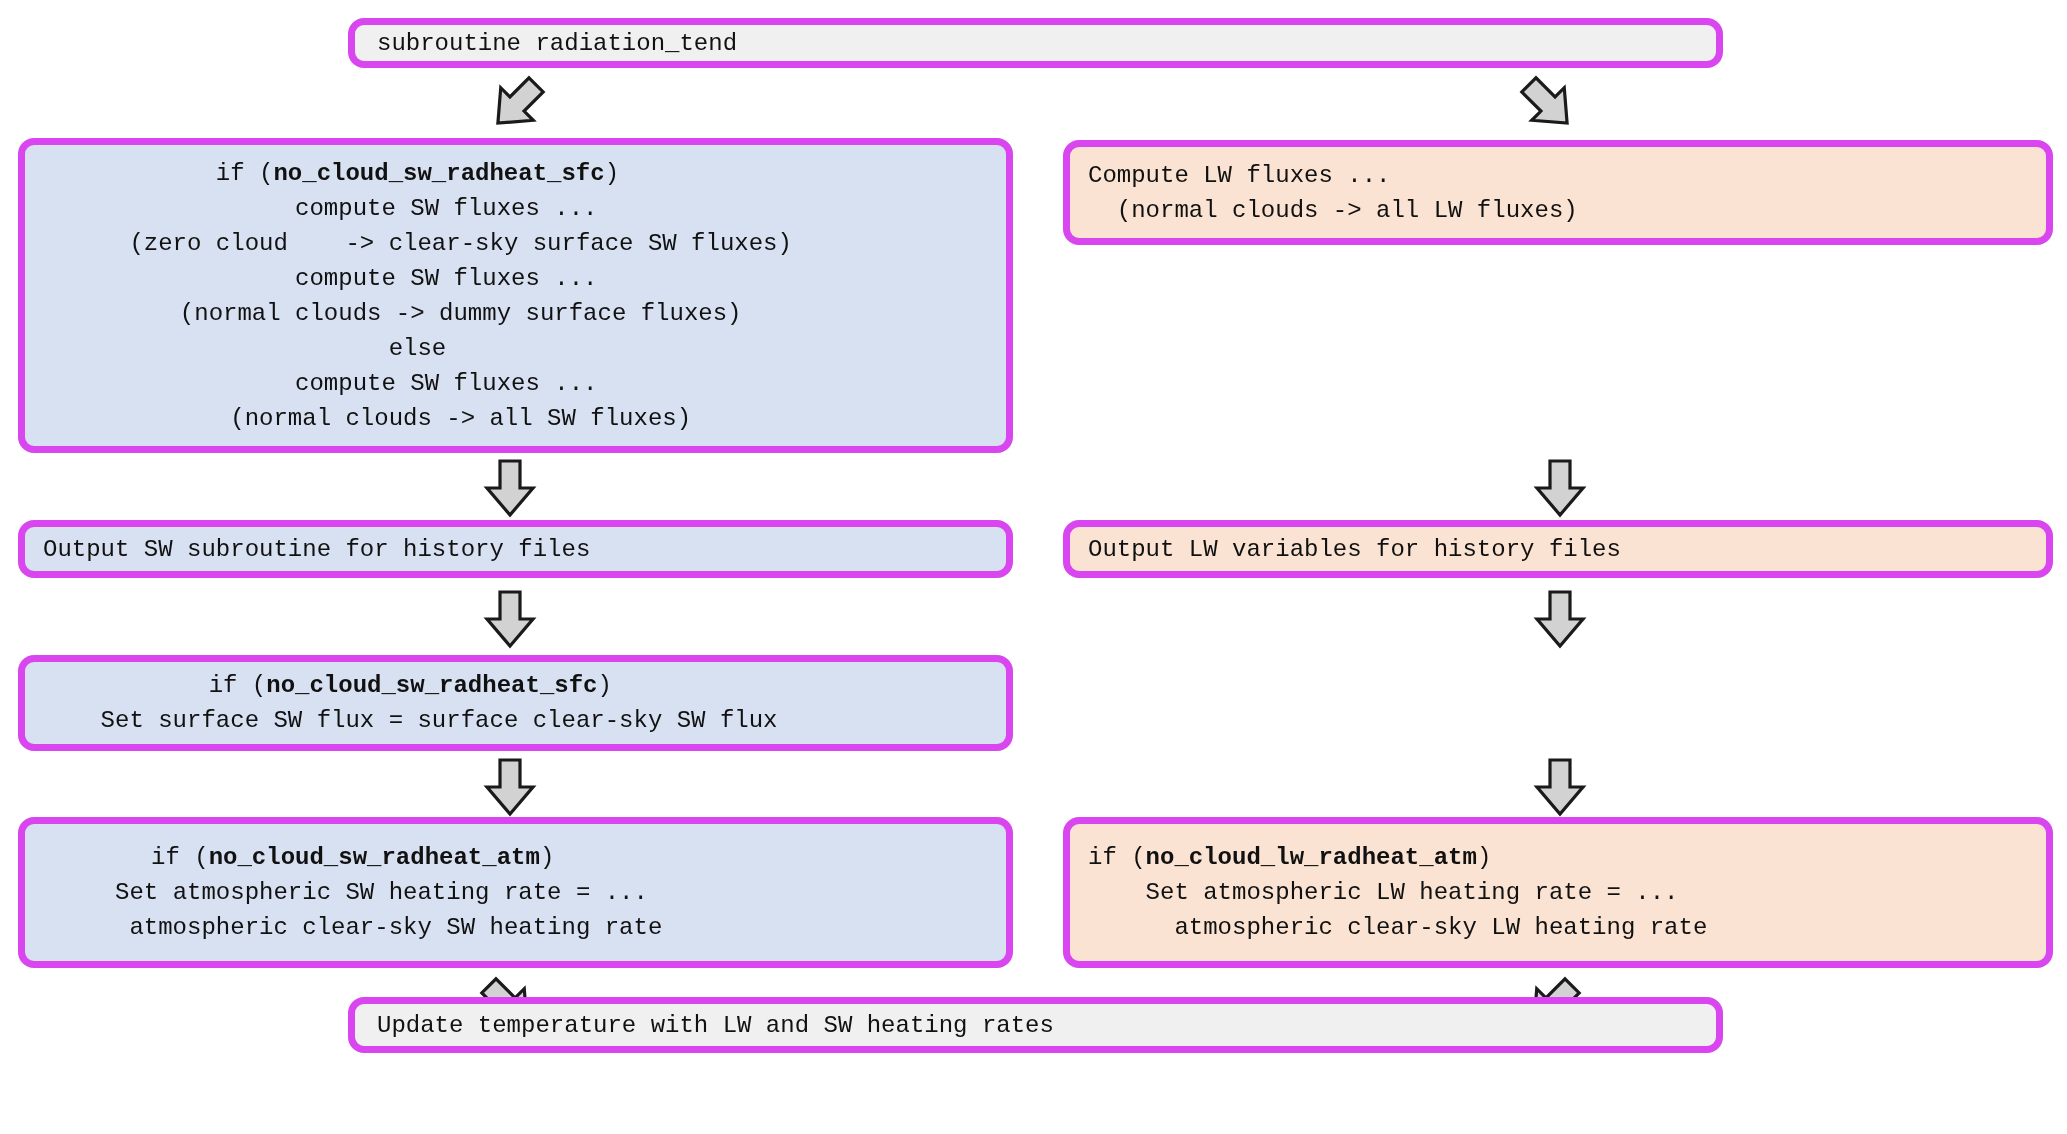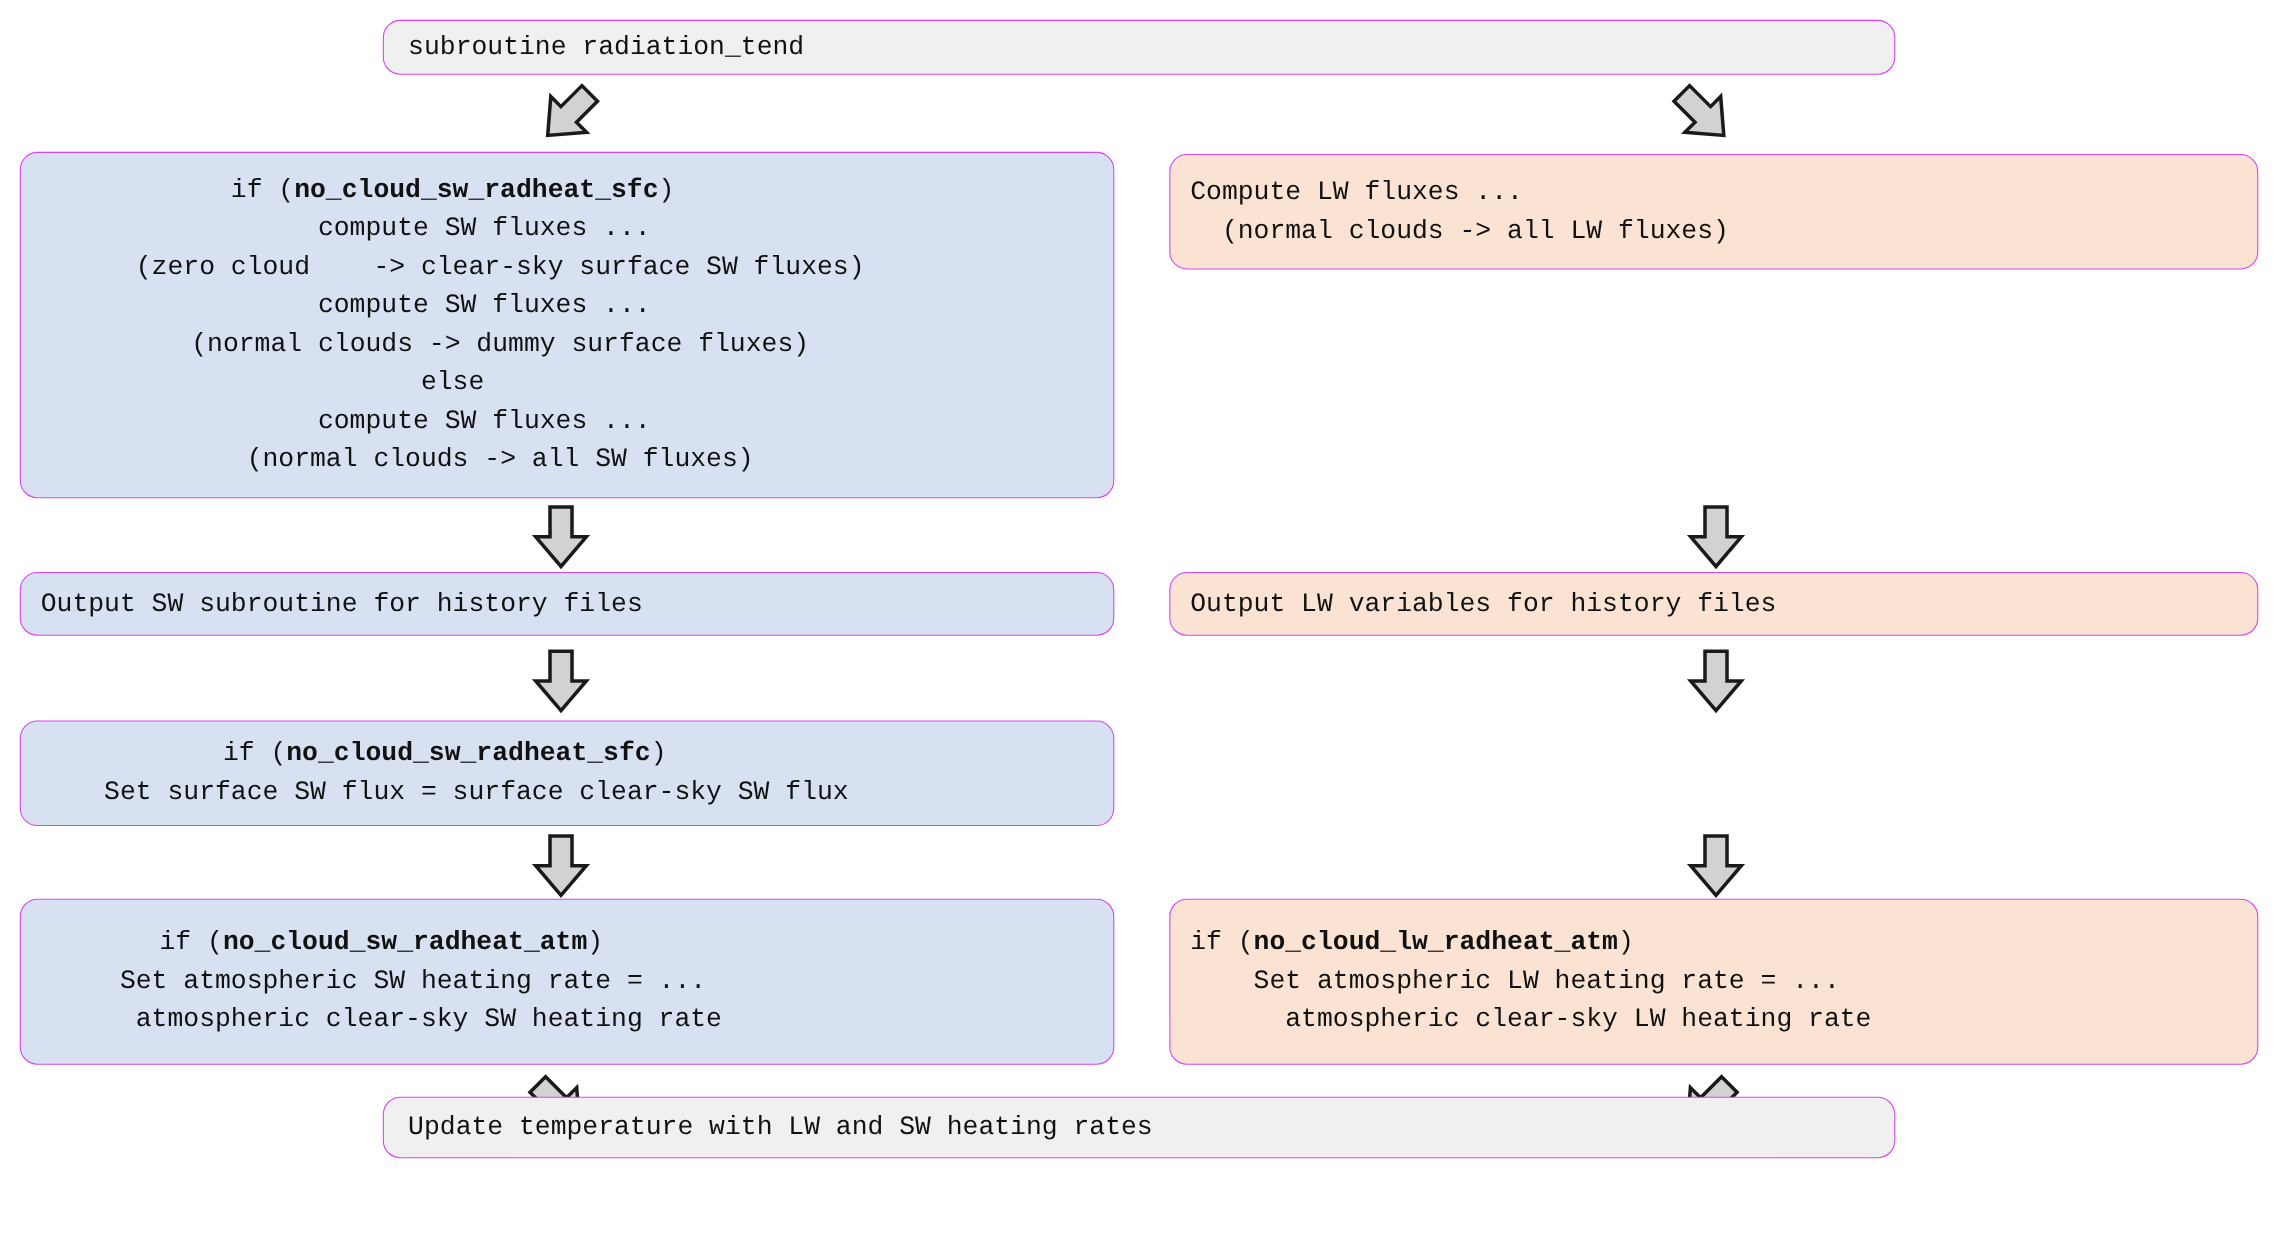--- a/index.html
+++ b/index.html
@@ -1,18 +1,18 @@
 <!DOCTYPE html>
 <html style="--sw-fill: #d8e1f2; --lw-fill: #fae3d3; --neutral-fill: #f0f0f0; --arrow-fill: #d2d2d2; --arrow-stroke: #1a1a1a; --border: #0d0d0d;"><head>
 <meta charset="utf-8">
 <style>
   html,body{margin:0;padding:0;background:#ffffff;}
   #canvas{position:relative;width:2067px;height:1134px;background:#ffffff;overflow:hidden;
           font-family:"Liberation Mono","DejaVu Sans Mono",monospace;}
-  .node{position:absolute;box-sizing:border-box;border:1px solid #d946ef;border-radius:16px;
+  .node{position:absolute;box-sizing:border-box;border:7px solid #d946ef;border-radius:16px;
         display:flex;align-items:center;}
   .node pre{margin:0;padding-left:18px;white-space:pre;color:#111;
             font-family:"Liberation Mono","DejaVu Sans Mono",monospace;
             font-size:24px;line-height:35px;}
   .node pre b{font-weight:bold;}
   .wide pre{padding-left:22px;}
   .sw{background:var(--sw-fill,#d8e1f2);text-align:center;}
   .lw{background:var(--lw-fill,#fae3d3);}
   .neutral{background:var(--neutral-fill,#f0f0f0);}
   .arrow{position:absolute;width:52px;height:60px;}

